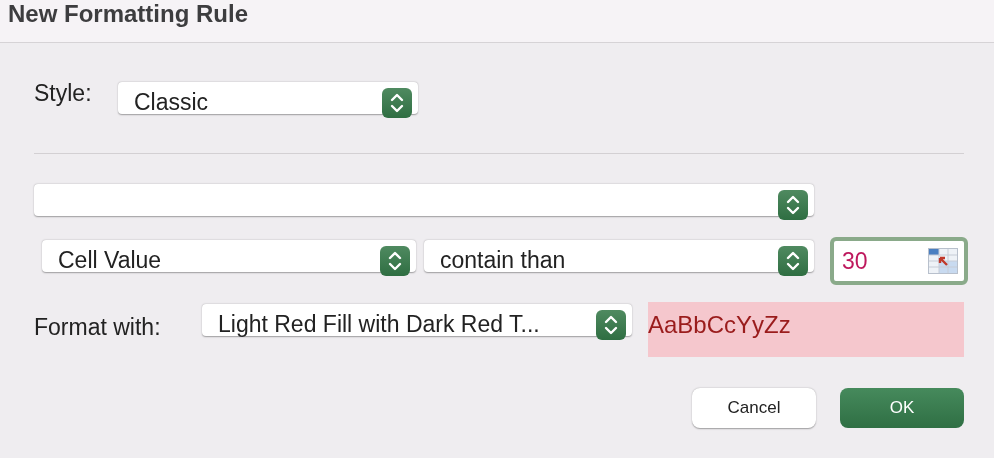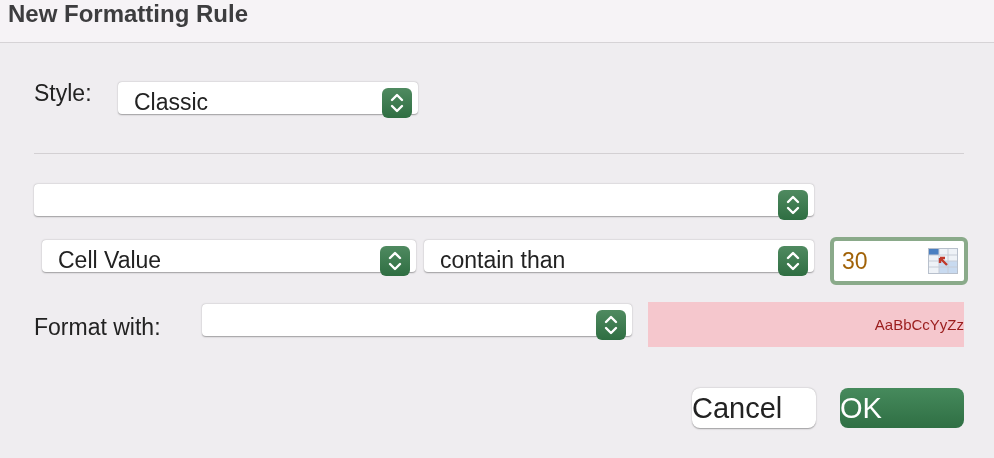--- a/index.html
+++ b/index.html
@@ -6,24 +6,24 @@
   body { width:994px; height:458px; background:#efedf0; font-family:"Liberation Sans", sans-serif; position:relative; overflow:hidden; color:#222; }
   .titlebar { position:absolute; left:0; top:0; width:994px; height:42px; background:#f6f3f6; border-bottom:1px solid #d6d3d6; }
   .title { position:absolute; left:8px; right:0; top:0; text-align:left; font-size:24px; font-weight:bold; color:#3d3d3f; line-height:28px; }
   .label { position:absolute; font-size:23px; color:#222; }
   .select { position:absolute; height:32px; background:#fff; border-radius:4px; box-shadow:0 0.5px 1.5px rgba(0,0,0,0.35); box-sizing:border-box; }
   .select .val { position:absolute; left:16px; top:0; line-height:40px; font-size:23px; color:#222; white-space:nowrap; }
   .stepper { position:absolute; right:6px; top:6px; width:30px; height:30px; border-radius:6px; background:linear-gradient(#4f8a60,#2f6e42); }
   .stepper svg { position:absolute; left:0; top:0; }
   .divider { position:absolute; left:34px; top:153px; width:930px; height:1px; background:#d3d0d3; }
   .numbox { position:absolute; left:830px; top:237px; width:138px; height:48px; border:4px solid #8aaa8a; border-radius:6px; box-sizing:border-box; background:#fff; }
-  .numbox .val { position:absolute; left:8px; top:0; line-height:40px; font-size:23px; color:#a16207; }
+  .numbox .val { position:absolute; left:8px; top:0; line-height:40px; font-size:23px; color:#be185d; }
   .refbtn { position:absolute; right:6px; top:7px; width:30px; height:26px; }
-  .preview { position:absolute; left:648px; top:302px; width:316px; height:45px; background:#f5c7cd; text-align:right; line-height:45px; font-size:15px; color:#9a1c1c; }
-  .btn { position:absolute; height:40px; border-radius:8px; text-align:left; line-height:40px; font-size:29px; box-sizing:border-box; }
+  .preview { position:absolute; left:648px; top:302px; width:316px; height:55px; background:#f5c7cd; text-align:left; line-height:45px; font-size:24px; color:#9a1c1c; }
+  .btn { position:absolute; height:40px; border-radius:8px; text-align:center; line-height:40px; font-size:17px; box-sizing:border-box; }
   .cancel { left:692px; top:388px; width:124px; background:#fff; color:#222; box-shadow:0 0.5px 1.5px rgba(0,0,0,0.35); }
   .ok { left:840px; top:388px; width:124px; background:linear-gradient(#468a5c,#2f6f44); color:#fff; }
 </style>
 </head>
 <body>
 
 <div class="titlebar">
   <div class="title" style="top:0;line-height:28px;">New Formatting Rule</div>
 </div>
 
@@ -81,20 +81,21 @@
       <line x1="1" y1="7" x2="29" y2="7" stroke="#c6ccd6"></line>
       <line x1="1" y1="13" x2="29" y2="13" stroke="#c6ccd6"></line>
       <line x1="1" y1="19" x2="29" y2="19" stroke="#c6ccd6"></line>
       <path d="M19 17 L12 10 M12 10 L12 15 M12 10 L17 10" stroke="#c0392b" stroke-width="2.4" fill="none"></path>
     </svg>
   </div>
 </div>
 
 <span class="label" style="left:34px;top:314px;">Format with:</span>
 <div class="select" style="left:202px;top:304px;width:430px;">
+  <span class="val">Light Red Fill with Dark Red T...</span>
   <div class="stepper">
     <svg width="30" height="30" viewBox="0 0 30 30">
         <path d="M10 12 L15 7 L20 12" fill="none" stroke="#fff" stroke-width="2.4" stroke-linecap="round" stroke-linejoin="round"></path>
         <path d="M10 18 L15 23 L20 18" fill="none" stroke="#fff" stroke-width="2.4" stroke-linecap="round" stroke-linejoin="round"></path>
       </svg>
   </div>
 </div>
 
 <div class="preview">AaBbCcYyZz</div>
 

